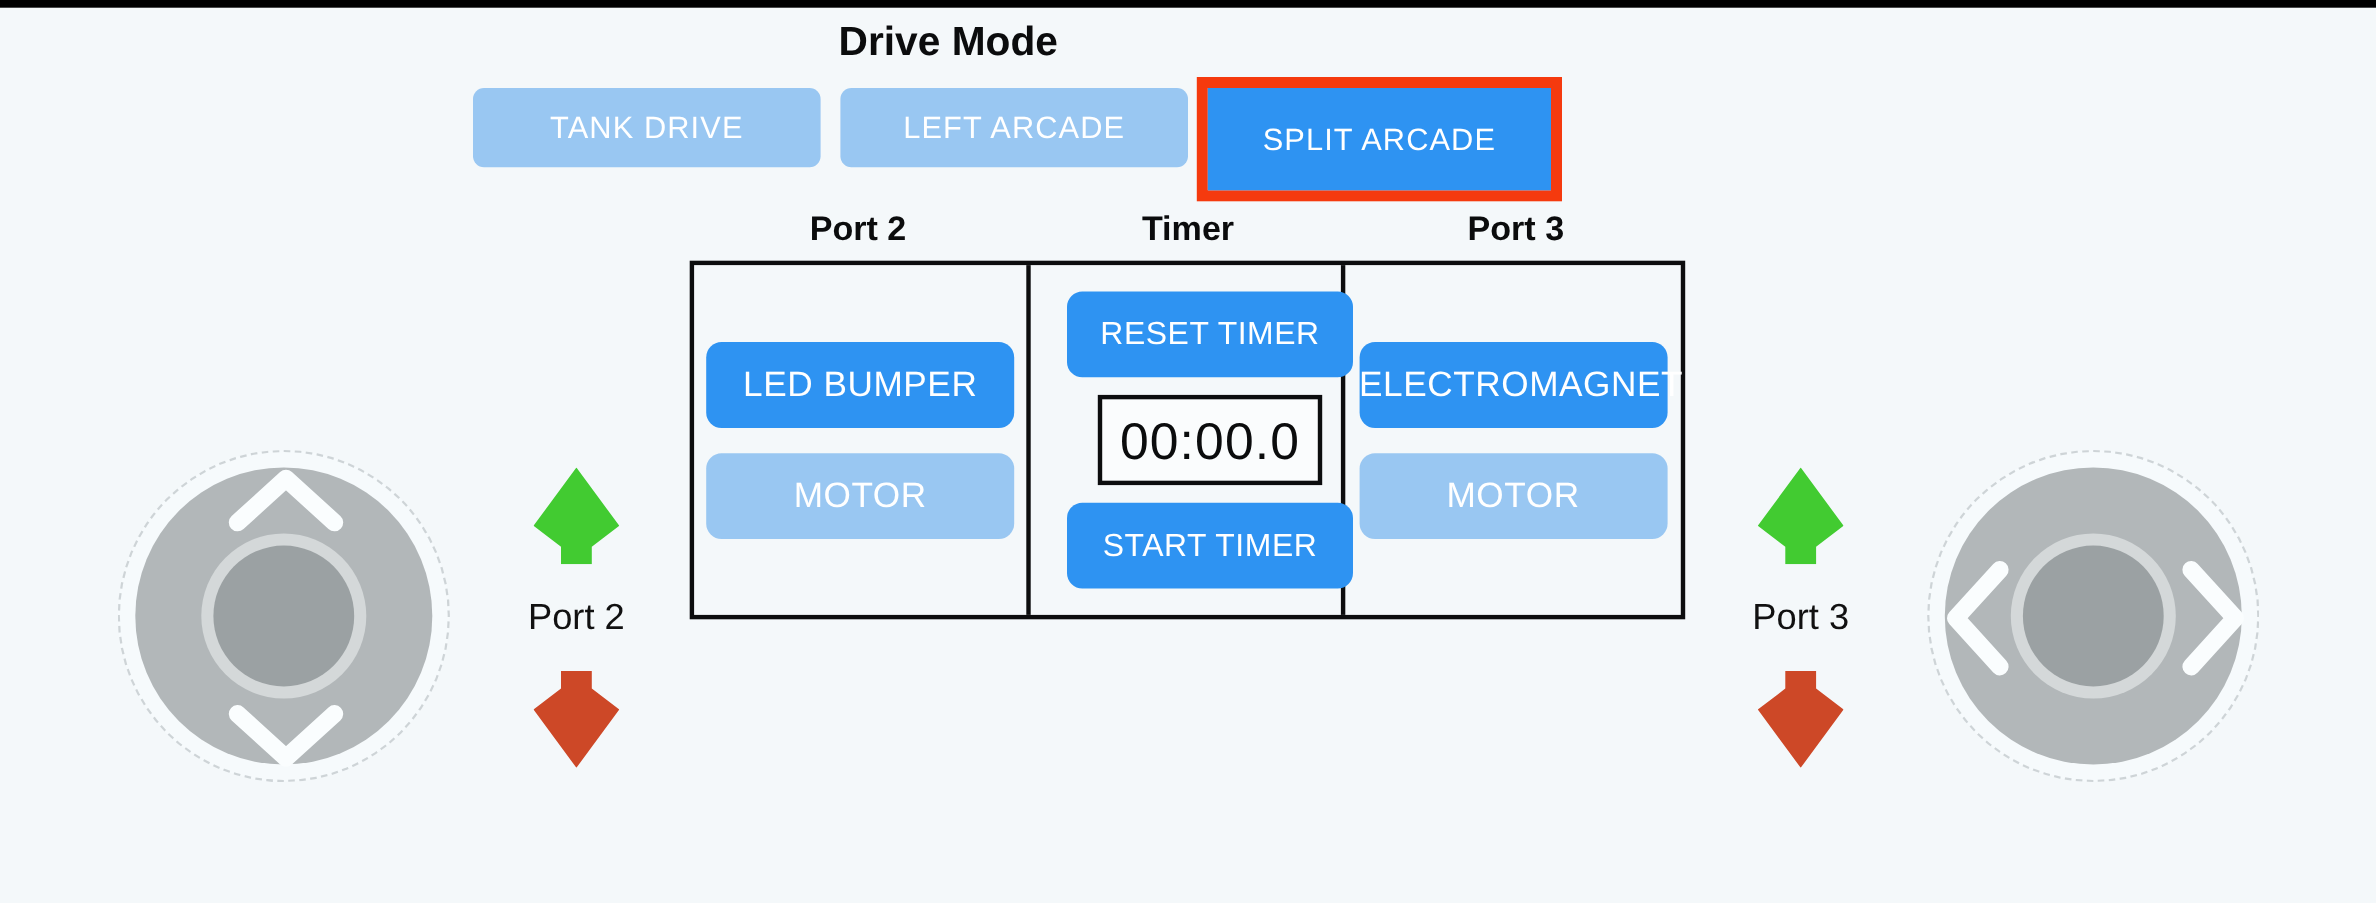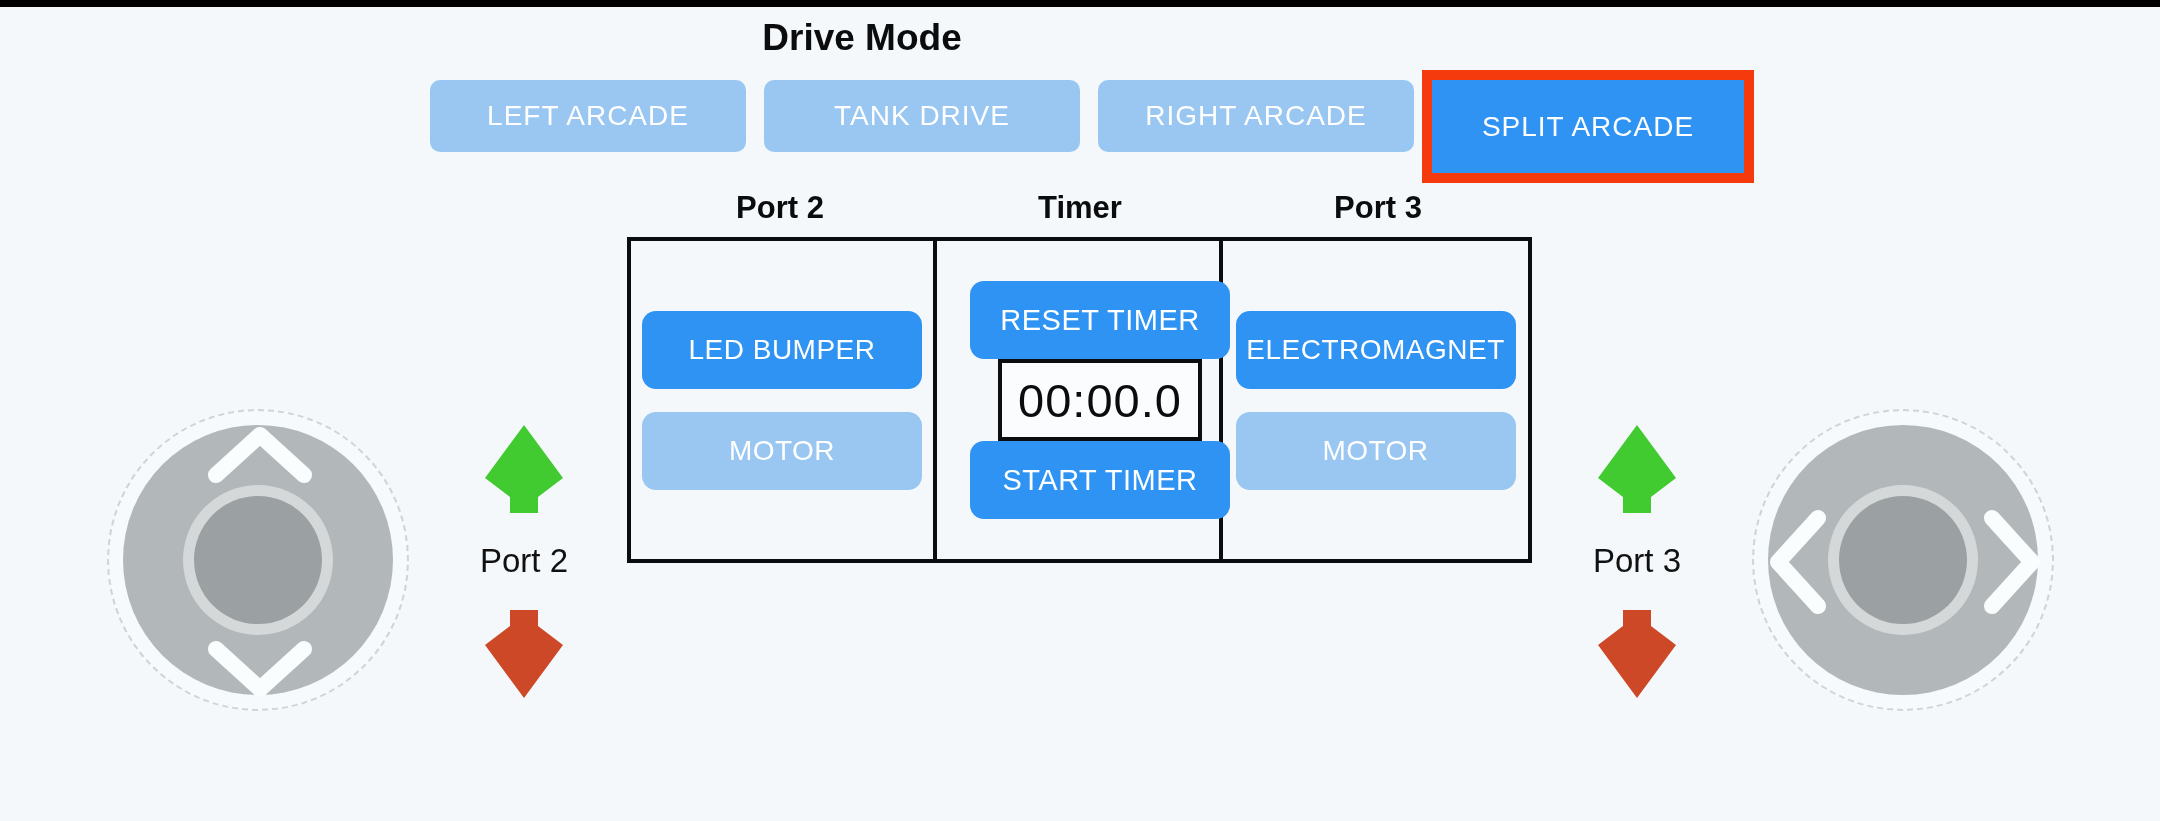--- a/index.html
+++ b/index.html
@@ -35,25 +35,25 @@
 
   
   .col-header{position:absolute;top:190px;transform:translateX(-50%);
     font-size:31px;font-weight:bold;color:#0b0c0d;white-space:nowrap;}
 
   
   .panel{position:absolute;left:627px;top:237px;width:905px;height:326px;
     border:4px solid var(--line-black);display:flex;background:var(--background);}
   .panel-cell{display:flex;flex-direction:column;align-items:center;justify-content:center;}
   .cell-port2{width:306px;border-right:4px solid var(--line-black);gap:23px;}
-  .cell-timer{width:286px;border-right:4px solid var(--line-black);gap:0;padding-left:44px;}
+  .cell-timer{width:286px;border-right:4px solid var(--line-black);gap:16px;padding-left:44px;}
   .cell-port3{width:305px;gap:23px;}
 
   .device-btn{width:280px;height:78px;border:none;border-radius:14px;color:#fff;
-    font-size:28px;letter-spacing:0.5px;font-family:"Liberation Sans","DejaVu Sans",sans-serif;cursor:pointer;}
+    font-size:32px;letter-spacing:0.5px;font-family:"Liberation Sans","DejaVu Sans",sans-serif;cursor:pointer;}
   .device-btn.active{background:var(--accent-blue);}
   .device-btn.inactive{background:var(--inactive-blue);}
 
   .timer-btn{width:260px;height:78px;border:none;border-radius:14px;color:#fff;
     background:var(--accent-blue);font-size:29px;letter-spacing:0.5px;
     font-family:"Liberation Sans","DejaVu Sans",sans-serif;cursor:pointer;}
   .timer-display{width:204px;height:82px;border:4px solid var(--line-black);background:#fafcfd;
     display:flex;align-items:center;justify-content:center;
     font-size:47px;color:#0b0c0d;letter-spacing:1px;}
 
@@ -76,23 +76,22 @@
 </head>
 <body>
 
 <div id="canvas">
 
   <div class="top-bar"></div>
 
   <div class="page-title">Drive Mode</div>
 
   <div class="mode-row">
+    <button class="mode-btn">TANK DRIVE</button>
     <button class="mode-btn">LEFT ARCADE</button>
-    <button class="mode-btn">TANK DRIVE</button>
-    <button class="mode-btn">RIGHT ARCADE</button>
     <div class="mode-selected-frame">
       <button class="mode-btn">SPLIT ARCADE</button>
     </div>
   </div>
 
   <div class="col-header" style="left:780px;">Port 2</div>
   <div class="col-header" style="left:1080px;">Timer</div>
   <div class="col-header" style="left:1378px;">Port 3</div>
 
   <div class="panel">

